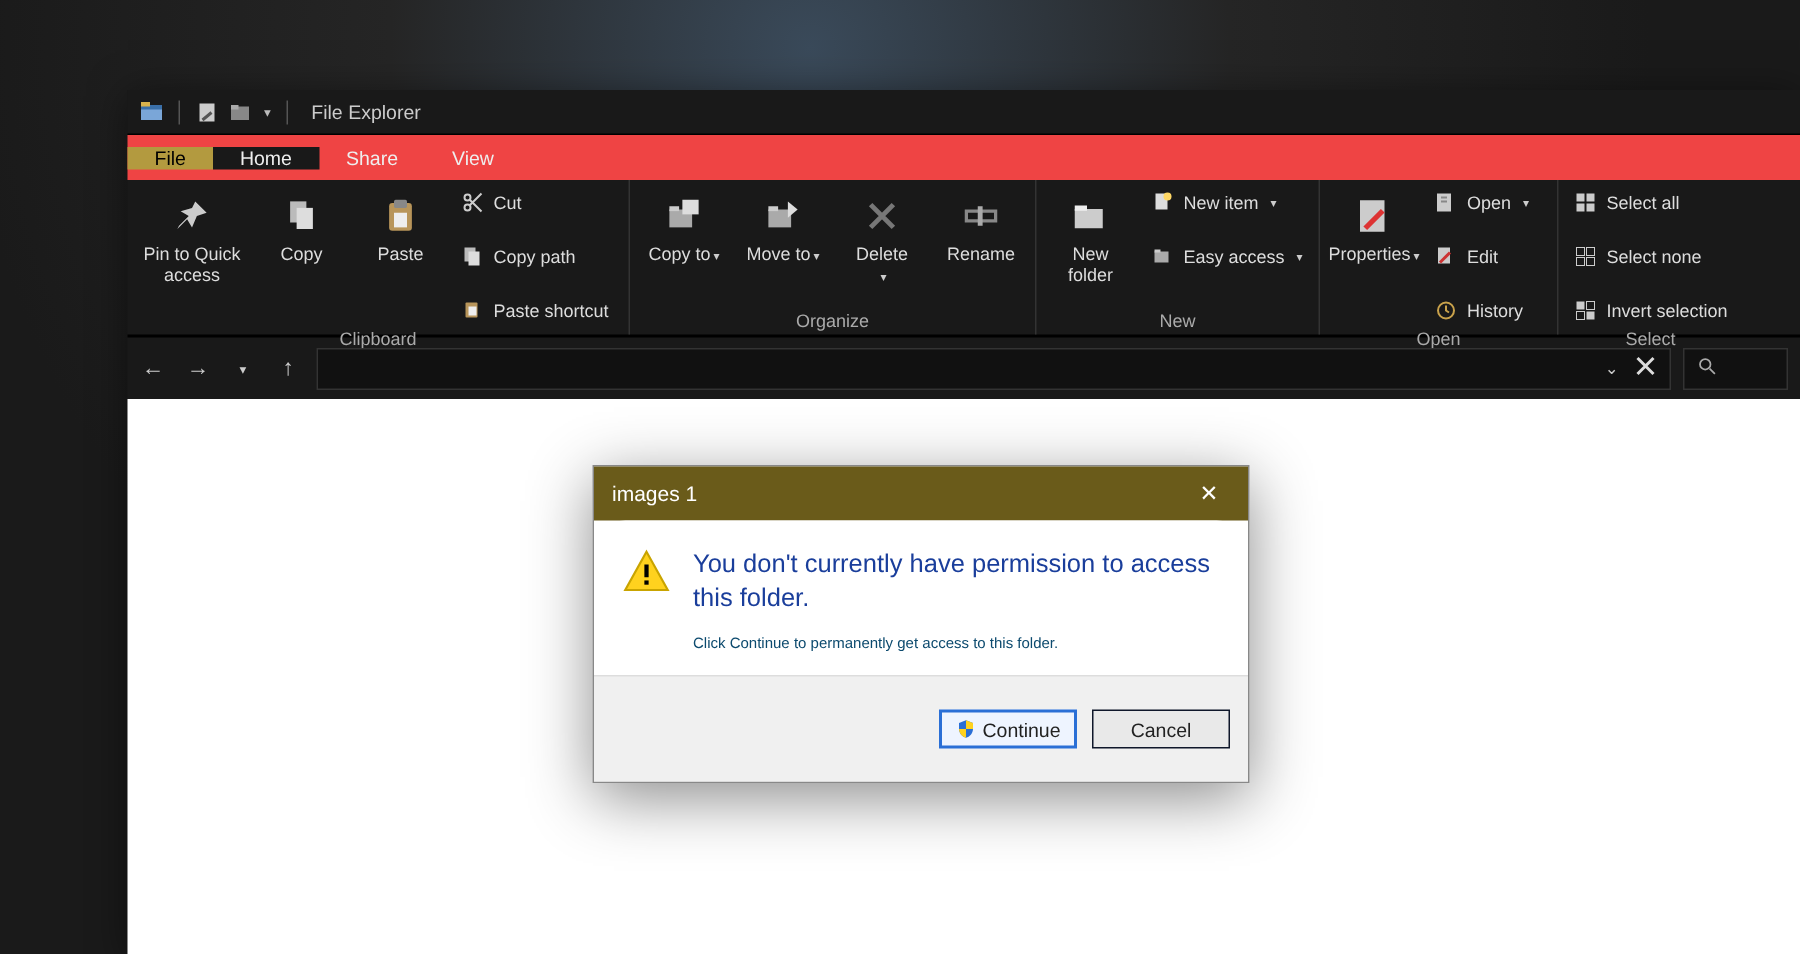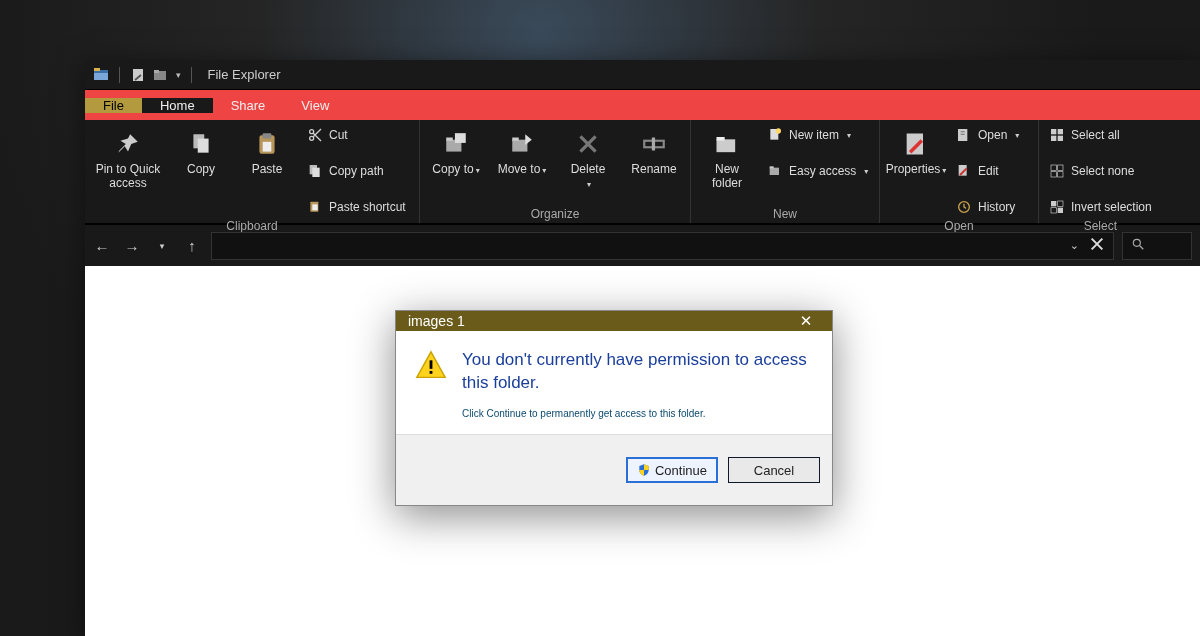--- a/index.html
+++ b/index.html
@@ -118,21 +118,21 @@
   display:flex; align-items:center; padding:0 8px; color:#888;
 }
 .content { position:absolute; left:0; right:0; top:206px; bottom:0; background:#fff; }
 
 .dialog {
   position:absolute; left:395px; top:310px; width:438px;
   background:#fff; box-shadow: 0 10px 40px rgba(0,0,0,.45);
   border:1px solid #888;
 }
 .dlg-title {
-  height:20px; background:#6a5b1a; color:#fff;
+  height:36px; background:#6a5b1a; color:#fff;
   display:flex; align-items:center; justify-content:space-between;
   padding: 0 8px 0 12px; font-size:14px;
 }
 .dlg-close { width:36px; text-align:center; font-size:15px; color:#fff; cursor:default; }
 .dlg-body { display:flex; padding: 18px 18px 14px; gap:14px; background:#fff;border-radius:21px; }
 .dlg-warn-icon { width:34px; flex:0 0 34px; }
 .dlg-msg-title { color:#1a3e9b; font-size:17px; line-height:1.35; margin-bottom:12px; }
 .dlg-msg-sub { color:#0c4a6e; font-size:10px; line-height:1.35; }
 .dlg-footer {
   background:#f0f0f0; border-top:1px solid #ddd;

